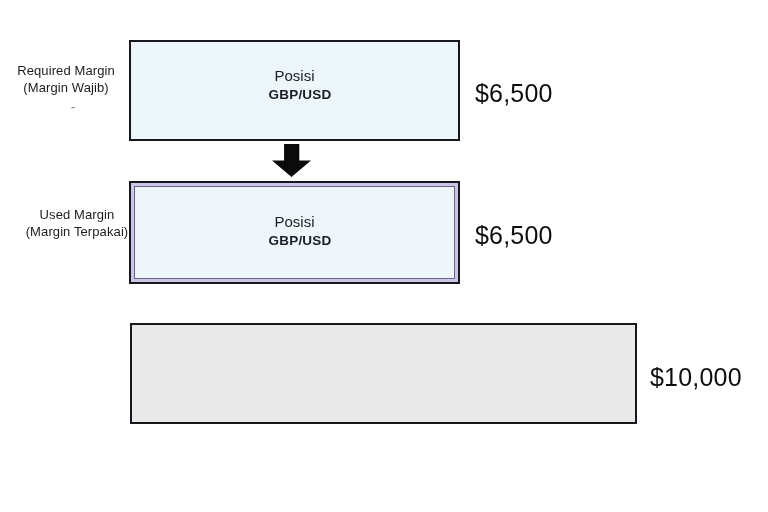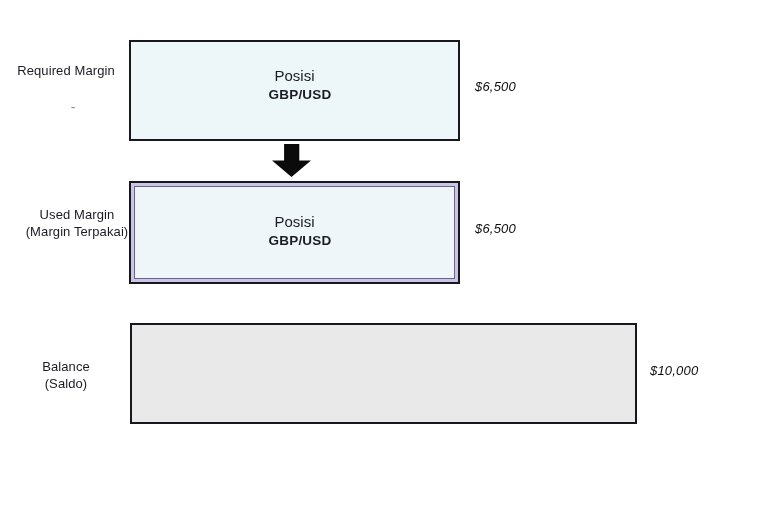--- a/index.html
+++ b/index.html
@@ -80,24 +80,23 @@
     background: #e9e9e9;
   }
 
   .box-text { text-align: center; color: #1c1c26; }
   .box-title { font-size: 15px; }
   .box-subtitle { font-size: 13.5px; font-weight: bold; margin-top: 3px; letter-spacing: 0.2px; margin-left: 11px; }
 
   
   .value {
     position: absolute;
-    font-size: 13px;
+    font-size: 25px;
     color: #0e0e0e;
     letter-spacing: 0.2px;
-    font-style: italic;
   }
   .value-1 { left: 475px; top: 79px;  }
   .value-2 { left: 475px; top: 221px; }
   .value-3 { left: 650px; top: 363px; text-align: right; }
 
   
   .arrow-down {
     position: absolute;
     left: 272px; top: 144px;
     width: 39px; height: 33px;
@@ -105,20 +104,21 @@
     clip-path: polygon(31% 0, 70% 0, 70% 50%, 100% 50%, 50% 100%, 0 50%, 31% 50%);
   }
 </style>
 </head>
 <body>
 
 <div class="canvas">
 
   <div class="row-label label-1">
     <div>Required Margin</div>
+    <div>(Margin Wajib)</div>
   </div>
   <div class="label-note">-</div>
 
   <div class="box box-1">
     <div class="box-text">
       <div class="box-title">Posisi</div>
       <div class="box-subtitle">GBP/USD</div>
     </div>
   </div>
   <div class="value value-1">$6,500</div>
@@ -133,21 +133,17 @@
   <div class="box-2-outer">
     <div class="box-2-inner">
       <div class="box-text">
         <div class="box-title">Posisi</div>
         <div class="box-subtitle">GBP/USD</div>
       </div>
     </div>
   </div>
   <div class="value value-2">$6,500</div>
 
-  <div class="row-label label-3">
-    <div>Balance</div>
-    <div>(Saldo)</div>
-  </div>
 
   <div class="box box-3"></div>
   <div class="value value-3">$10,000</div>
 
 </div>
 
 </body></html>

